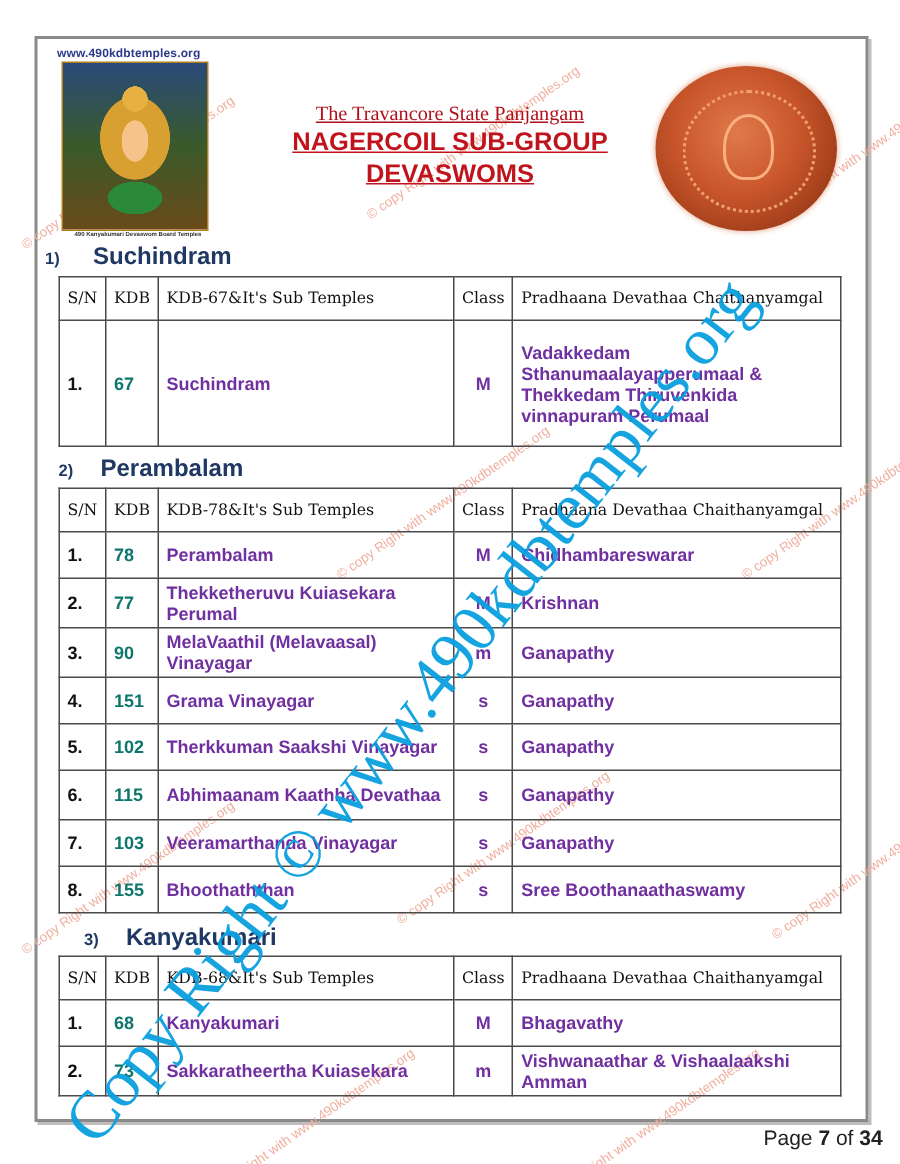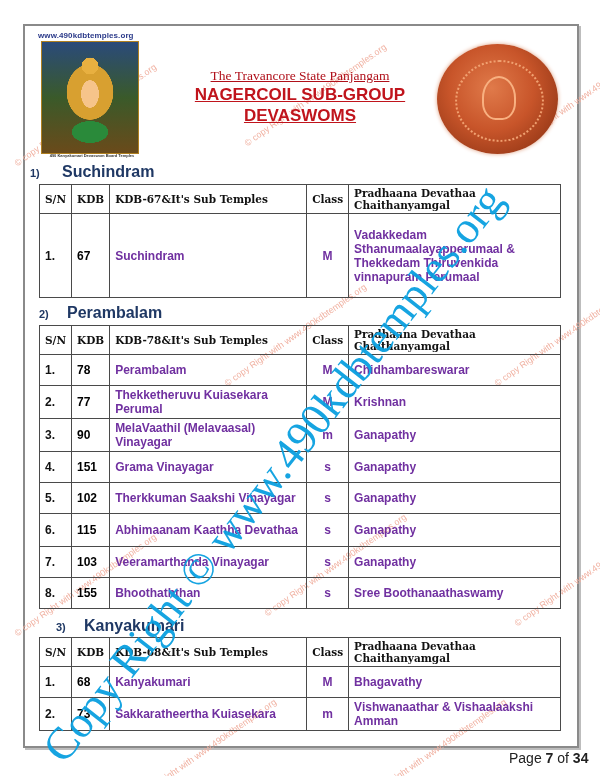--- a/index.html
+++ b/index.html
@@ -19,24 +19,24 @@
       box-shadow:0 0 4px #e0a080; }
   .coin-inner { position:absolute; left:18px; top:16px; width:85px; height:78px; border-radius:50%; border:2px dotted #f0a070; }
   .coin-shell { position:absolute; left:45px; top:32px; width:30px; height:40px; border-radius:50% 50% 40% 40%; border:2px solid #f8b080; }
   .head-line1 { position:absolute; left:200px; top:68px; width:200px; text-align:center; font-family:"Liberation Serif", serif; font-size:13.5px; color:#b0101a; text-decoration:underline; }
   .head-line2 { position:absolute; left:180px; top:85px; width:240px; text-align:center; font-size:17px; font-weight:bold; color:#c0141c; text-decoration:underline; text-decoration-color:#c0141c; }
   .head-line3 { position:absolute; left:180px; top:106px; width:240px; text-align:center; font-size:17px; font-weight:bold; color:#c0141c; text-decoration:underline; }
   .sec-title { position:absolute; font-size:16px; font-weight:bold; color:#1f3864; }
   .sec-num { font-size:11px; display:inline-block; width:32px; }
   table.t { position:absolute; left:39px; width:522px; border-collapse:collapse; font-size:12px; }
   table.t td, table.t th { border:1px solid #4a4a4a; padding:0 5px; vertical-align:middle; }
-  table.t th { font-family:"DejaVu Serif", serif; font-size:10.5px; font-weight:bold; text-align:left; color:#111; height:28px;margin-top:29px; }
+  table.t th { font-family:"DejaVu Serif", serif; font-size:10.5px; font-weight:normal; text-align:left; color:#111; height:28px;margin-top:29px; }
   table.t th.c, table.t td.c { text-align:center; }
   .sn { width:20px; font-weight:bold; color:#111; }
-  .kdb { width:24px; color:#000000; font-weight:bold; }
+  .kdb { width:24px; color:#0f766e; font-weight:bold; }
   .name { width:186px; color:#7030a0; font-weight:bold; line-height:14px; }
   .cls { width:28px; color:#7030a0; font-weight:bold; }
   .dev { color:#7030a0; font-weight:bold; line-height:14px; }
   .footer { position:absolute; left:509px; top:750px; font-size:14px; color:#222; }
   .footer b { font-weight:bold; }
   .wm-big { position:absolute; left:30px; top:400px; transform-origin:0 0; transform:rotate(-52deg); font-family:"Liberation Serif", serif; font-size:45px; color:#0aa0e0; white-space:nowrap; opacity:0.95; pointer-events:none; }
   .wm-small { position:absolute; font-size:9px; color:#f0b0a0; white-space:nowrap; transform:rotate(-35deg); pointer-events:none; }
 </style>
 </head>
 <body>

